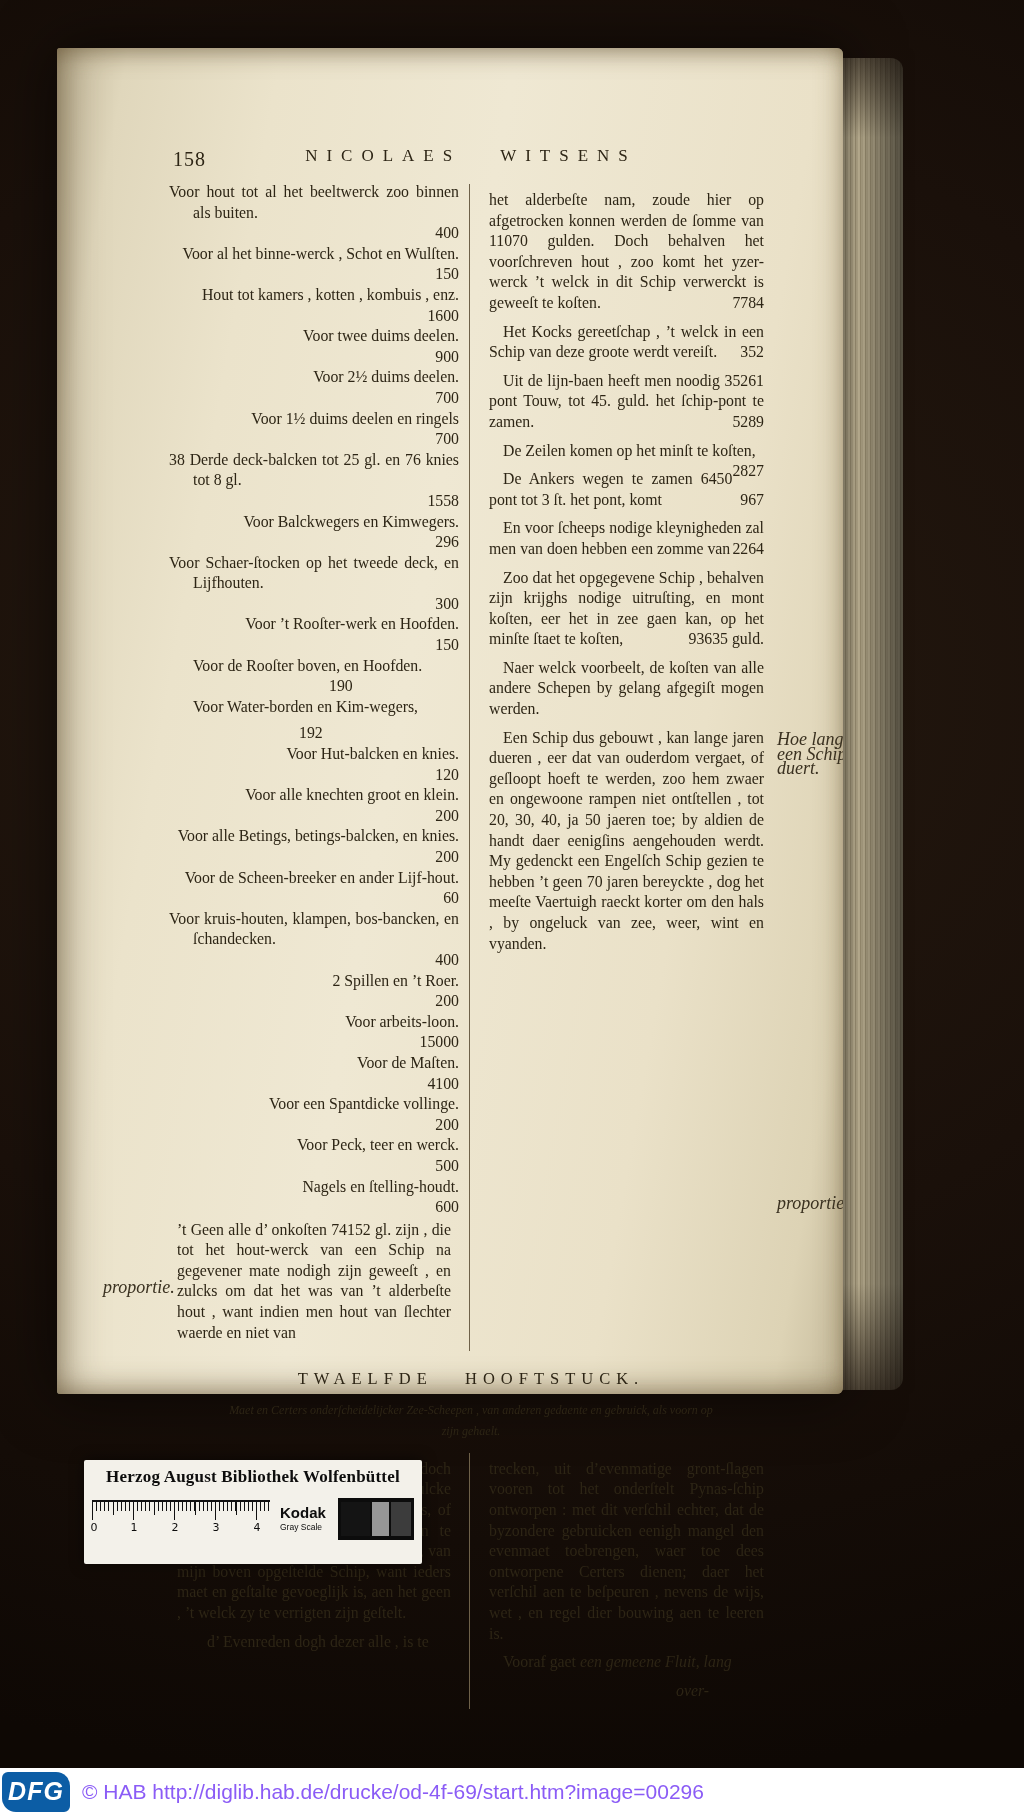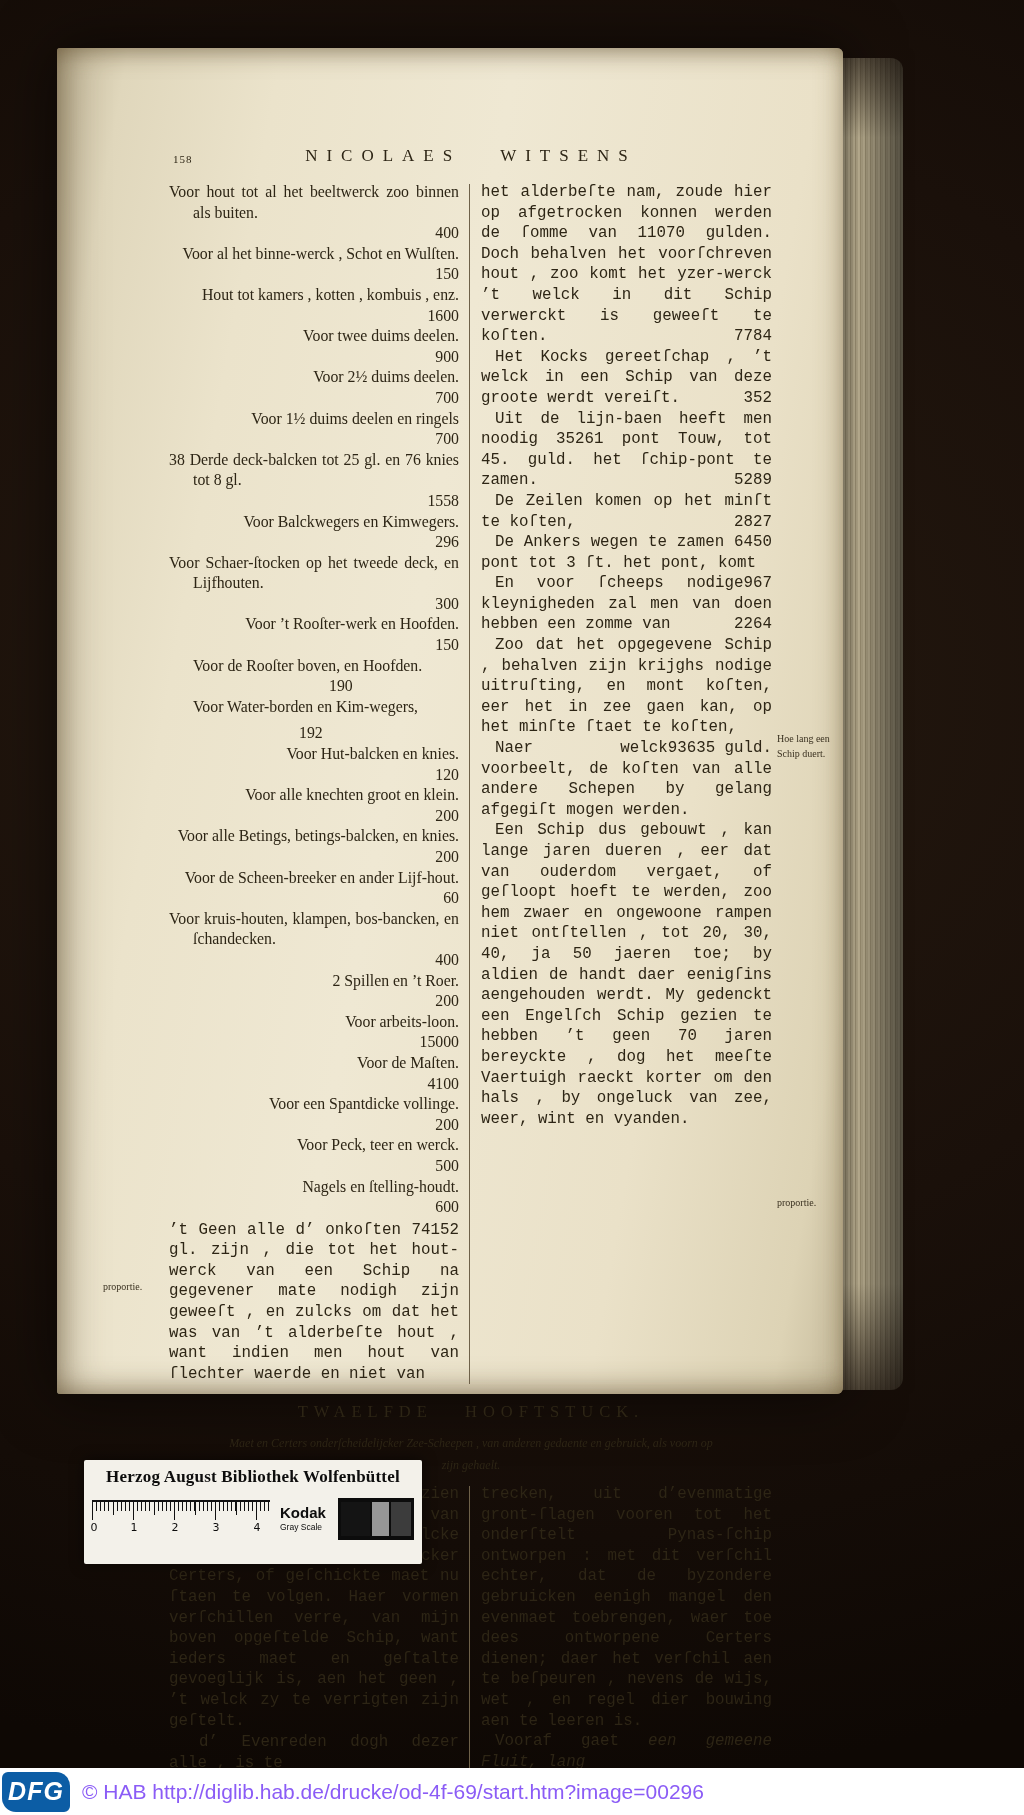--- a/index.html
+++ b/index.html
@@ -27,39 +27,39 @@
     background:
       linear-gradient(to bottom, rgba(18,10,5,.6), rgba(18,10,5,0) 6%, rgba(18,10,5,0) 92%, rgba(18,10,5,.65)),
       linear-gradient(to right, rgba(0,0,0,.3), rgba(0,0,0,0) 25%, rgba(0,0,0,.5) 96%),
       repeating-linear-gradient(to right, #b3a88b 0 2px, #93886c 2px 3px, #a59a7e 3px 5px);
   }
   .page-content {
     position:absolute; left:112px; top:98px; width:604px;
     font-size:15.8px; line-height:20.6px; text-align:justify;
   }
   .header-row { position:relative; height:28px; text-align:center; }
-  .page-num { position:absolute; left:4px; top:3px; font-size:11px; letter-spacing:1px; }
+  .page-num { position:absolute; left:4px; top:3px; font-size:20px; letter-spacing:1px; }
   .running-head { font-size:17px; letter-spacing:9px; word-spacing:26px; }
   .cols { display:flex; align-items:stretch; margin-top:8px; }
   .col-l { width:290px; }
   .col-r { width:291px; }
   .vrule { width:1px; background:#6e6149; margin:2px 11px 0 10px; }
   
   .cost-row { display:flex; align-items:flex-end;flex-direction:column; }
   .cost-label { flex:1 1 auto; padding-left:24px; text-indent:-24px; }
   .cost-amount { margin-left:6px; white-space:nowrap; }
   .own-line { display:block; }
   .own-line .cost-amount { display:block; margin-left:0; padding-left:160px; }
   .own-line.mid .cost-amount { padding-left:130px;margin-top:6px; }
-  p { margin:0;font-family:Liberation Mono, monospace; }
+  p { margin:8px; }
   .closing { margin-top:2px; }
   .rp.ind { text-indent:14px; }
   .p-amt { float:right; text-indent:0; }
   
-  .margin-note { position:absolute; font-size:10px; line-height:14.5px; color:#3a3120; text-align:left; }
+  .margin-note { position:absolute; font-style:italic; font-size:18px; line-height:14.5px; color:#3a3120; text-align:left; }
   .note-r1 { left:720px; top:684px; width:74px; }
   .note-r2 { left:720px; top:1148px; width:74px; }
   .note-l  { left:46px;  top:1232px; width:60px; }
   
   .chapter-head { text-align:center; font-size:16.5px; letter-spacing:6px; word-spacing:22px; margin:18px 0 10px; }
   .chapter-sub { text-align:center; font-style:italic; font-size:12px; line-height:21.5px; width:490px; margin:0 auto 6px; }
   
   .dropcap {
     float:left; width:66px; height:66px; margin:3px 9px 2px 0;
     border:1.5px solid #4d4330; box-shadow: inset 0 0 0 2px rgba(77,67,48,.28);

